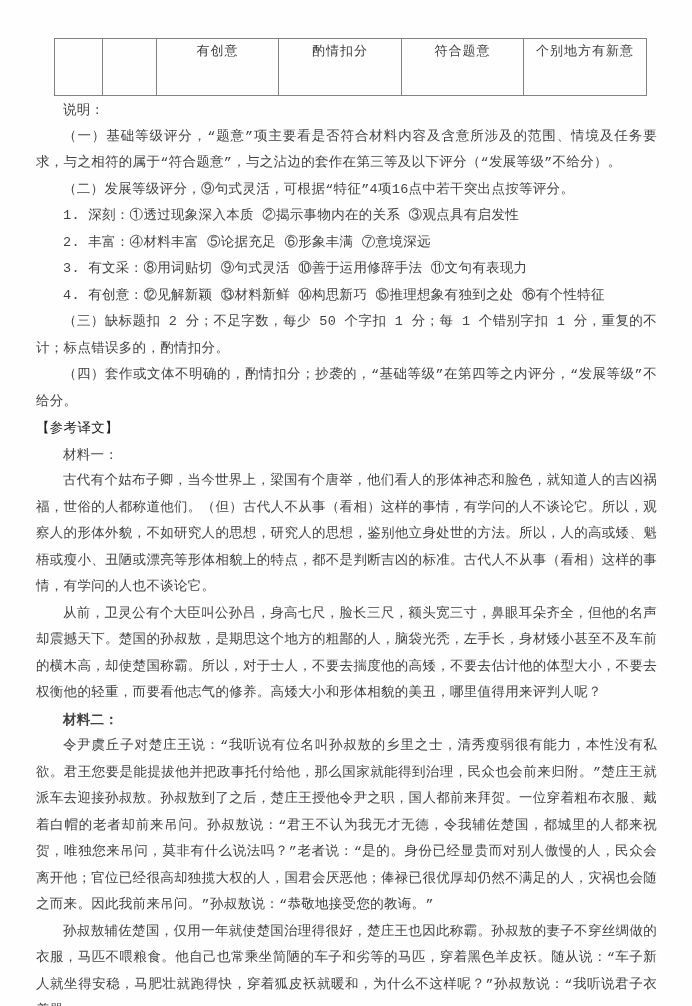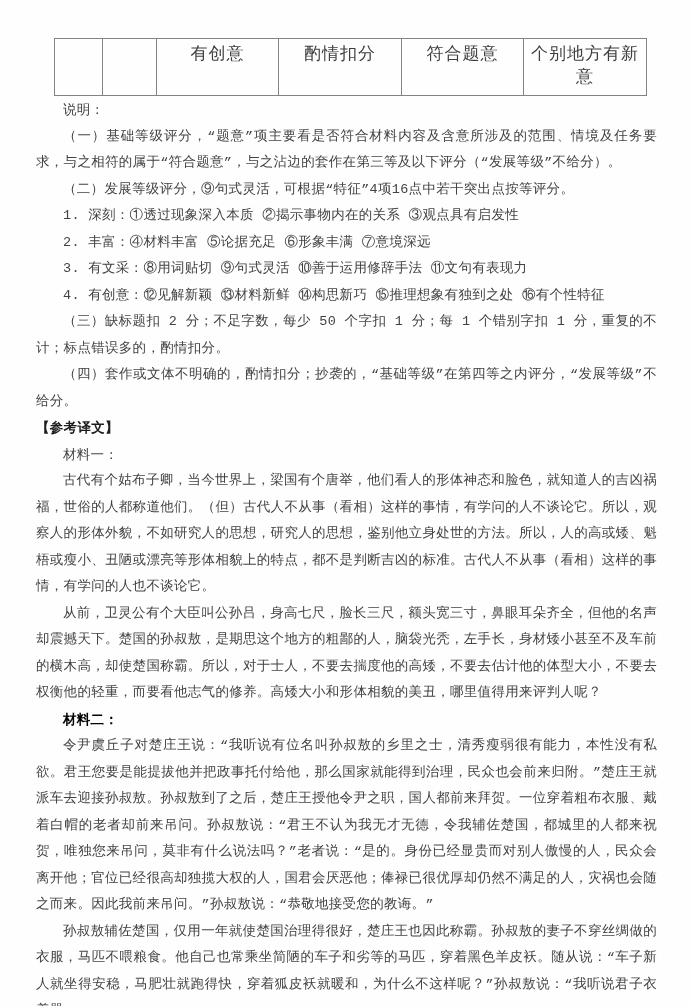--- a/index.html
+++ b/index.html
@@ -13,41 +13,41 @@
     background: #fefefe; overflow: hidden;
   }
   
   .rubric-table {
     position: absolute; left: 54px; top: 38px;
     display: flex; border: 1px solid #828282;
     filter: blur(0.2px);
   }
   .rubric-cell {
     height: 56px; border-right: 1px solid #828282;
-    font-size: 17px; color: #3e3e3e; text-align: center;
+    font-size: 13px; color: #3e3e3e; text-align: center;
     padding-top: 3px; letter-spacing: 1px;
   }
   .rubric-cell:last-child { border-right: none; }
   .rubric-cell:nth-child(1) { width: 48px; }
   .rubric-cell:nth-child(2) { width: 54px; }
   .rubric-cell:nth-child(3) { width: 122px; }
   .rubric-cell:nth-child(4) { width: 123px; }
   .rubric-cell:nth-child(5) { width: 122px; }
   .rubric-cell:nth-child(6) { width: 122px; }
   
   .content {
     position: absolute; left: 36px; top: 97px; width: 621px;
     font-size: 13.5px; line-height: 26.5px; color: #424242;
     text-align: justify; filter: blur(0.24px);
     letter-spacing: 0.3px;
   }
   .para { text-indent: 2em; font-family: Liberation Mono, monospace; }
-  .heading-bold { font-weight: bold; color: #1d1d1d; }
+  .heading-bold { font-weight: normal; color: #1d1d1d; }
   .label { text-indent: 2em; }
-  .label-bold { text-indent: 2em; font-weight: bold; color: #000000; }
+  .label-bold { text-indent: 2em; font-weight: bold; color: #404040; }
 </style>
 </head>
 <body>
 
 <div class="page">
 
   <div class="rubric-table">
     <div class="rubric-cell"></div>
     <div class="rubric-cell"></div>
     <div class="rubric-cell">有创意</div>

